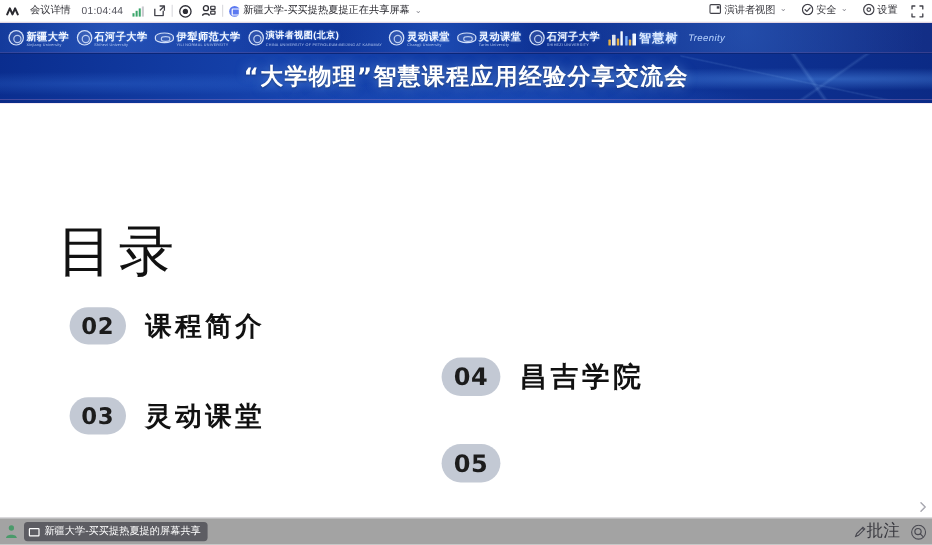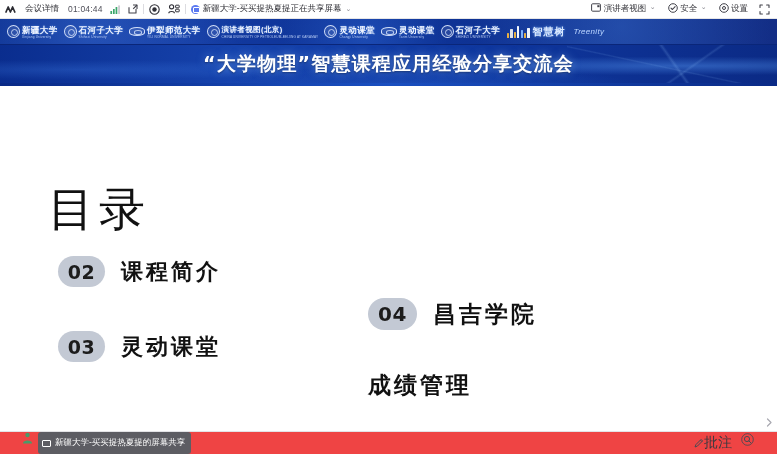--- a/index.html
+++ b/index.html
@@ -156,22 +156,22 @@
     font-size: 22px; font-weight: 700; color: #111111; letter-spacing: 3px;
     white-space: nowrap;
   }
   .col-right .toc-num { width: 49px; height: 32px; border-radius: 16px; font-size: 20px; }
   .col-right .toc-label { font-size: 23px; }
   .col-right .toc-item { margin-bottom: 40px; align-items: center; }
 
   
   .bottombar {
     position: absolute; left: 0; bottom: 0; width: 777px; height: 23px;
-    background: #ef4444; border-top: 1px solid #e3e3e6;
-    display: flex; padding: 0 22px;
+    background: #a3a3a3; border-top: 1px solid #e3e3e6;
+    display: flex; align-items: center; padding: 0 4px;
   }
   .taskchip {
     display: flex; align-items: center; gap: 4px;
     background: #5d5d63; color: #ffffff;
     font-size: 8.5px; padding: 2px 6px 2px 4px; border-radius: 3px;
     white-space: nowrap; max-width: 185px; overflow: hidden;
   }
   .taskchip .scr {
     width: 9px; height: 7px; border: 1.2px solid #ffffff; border-radius: 1px; flex:none;
   }
@@ -390,21 +390,21 @@
           <span class="toc-label">灵动课堂</span>
         </div>
       </div>
 
       <div class="col col-right">
         <div class="toc-item">
           <span class="toc-num">04</span>
           <span class="toc-label">昌吉学院</span>
         </div>
         <div class="toc-item">
-          <span class="toc-label">成绩管理</span>
+          <span class="toc-num">05</span>
         </div>
       </div>
 
     </div>
   </div>
 
   <div class="edge-arrow">
     <svg width="7" height="9" viewBox="0 0 7 9">
       <path d="M1.5 1 L5 4.5 L1.5 8" fill="none" stroke="#a8a8b0" stroke-width="1.2" stroke-linecap="round" stroke-linejoin="round"></path>
     </svg>

